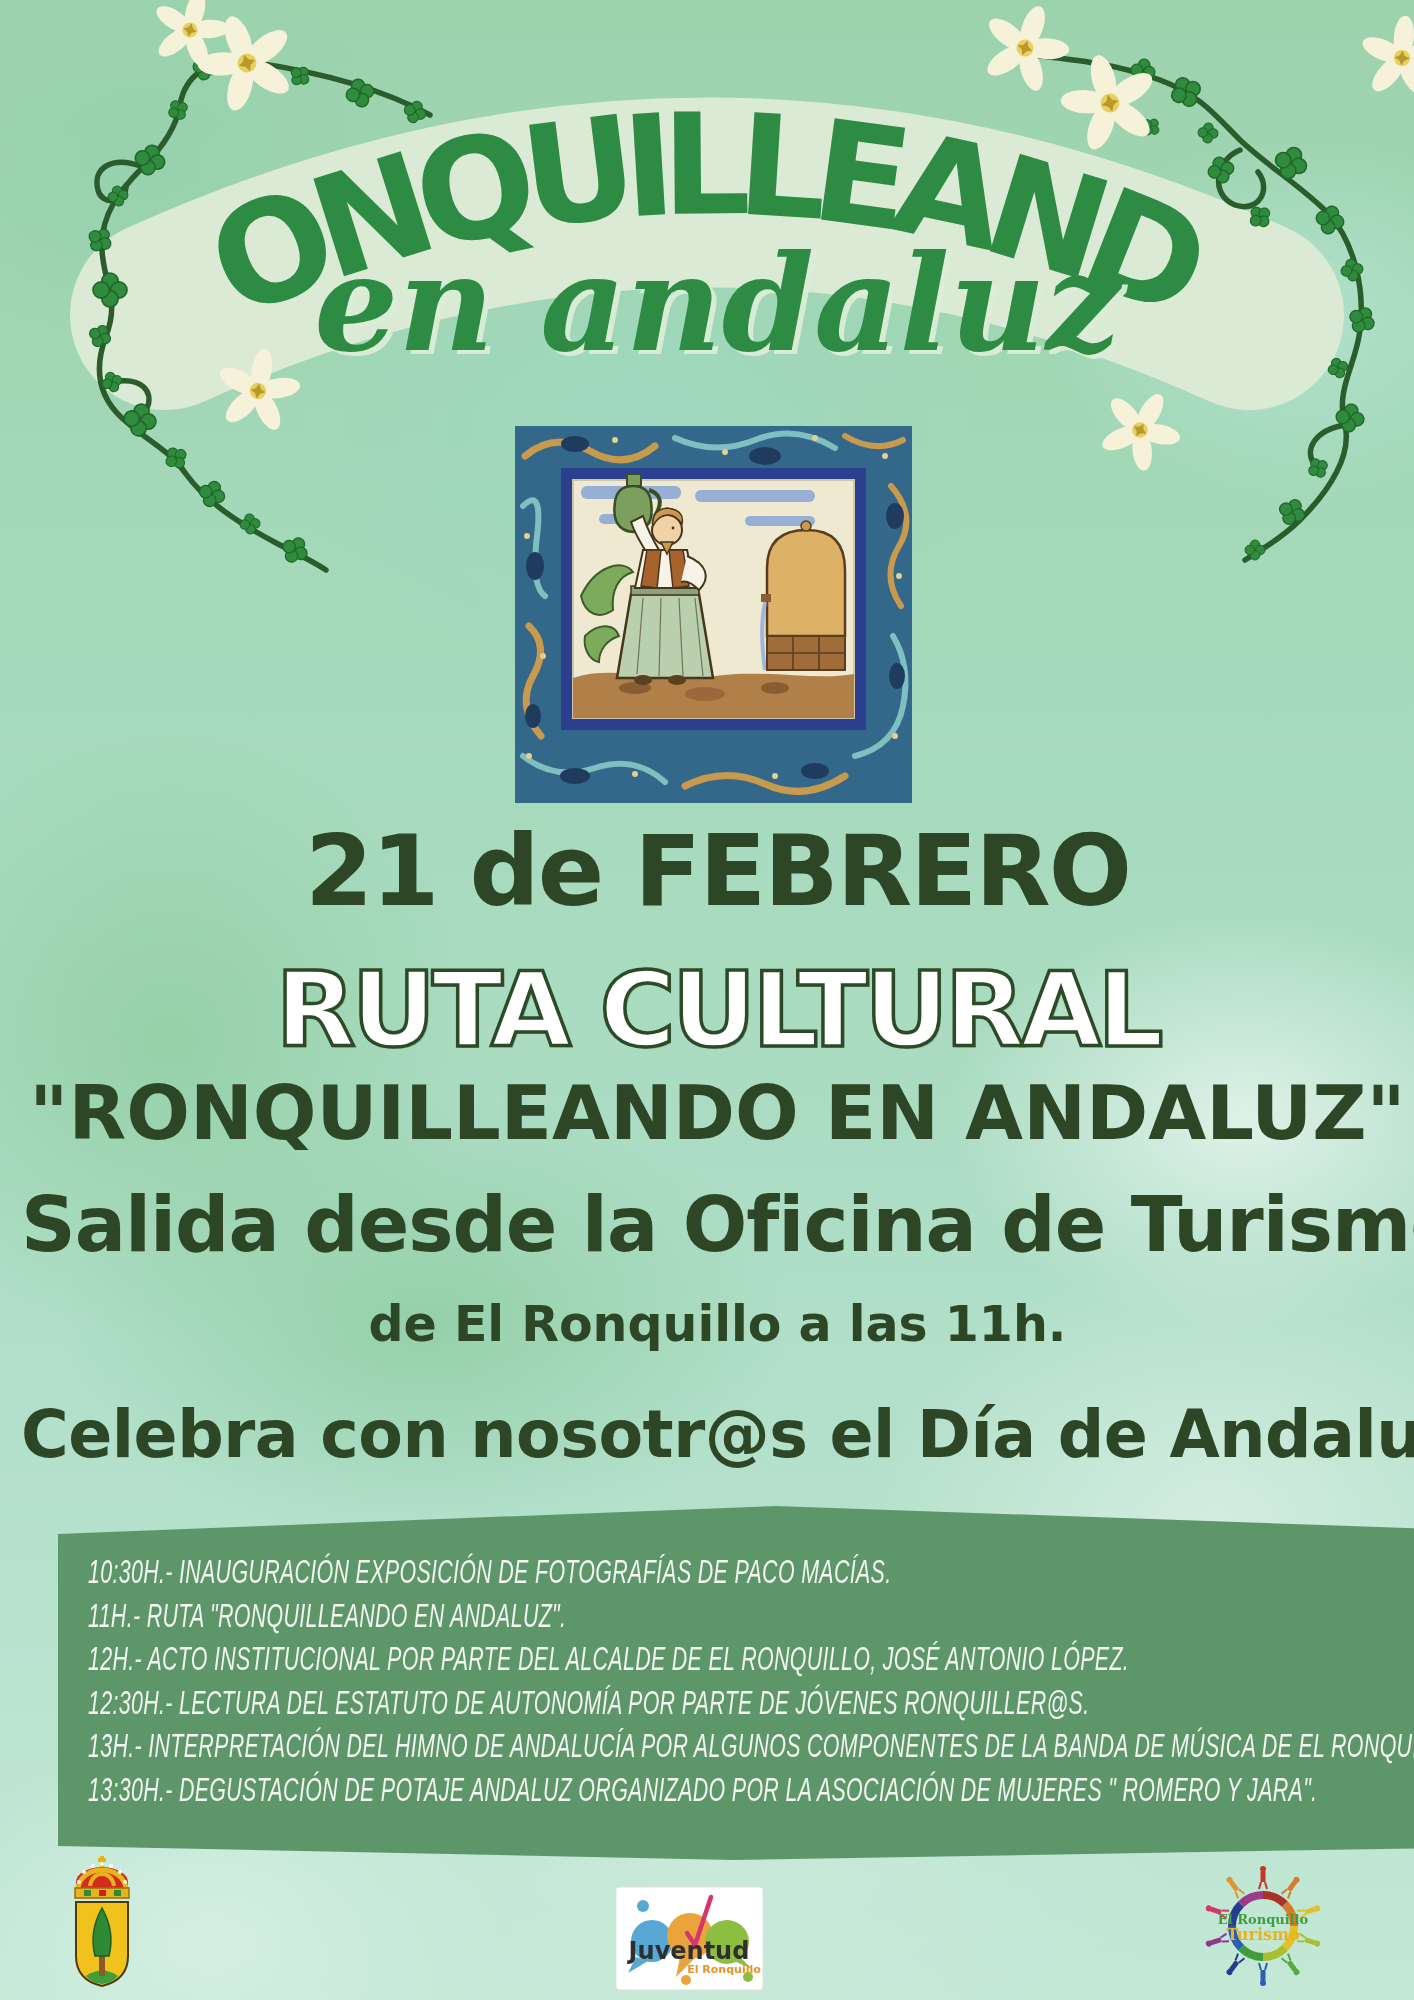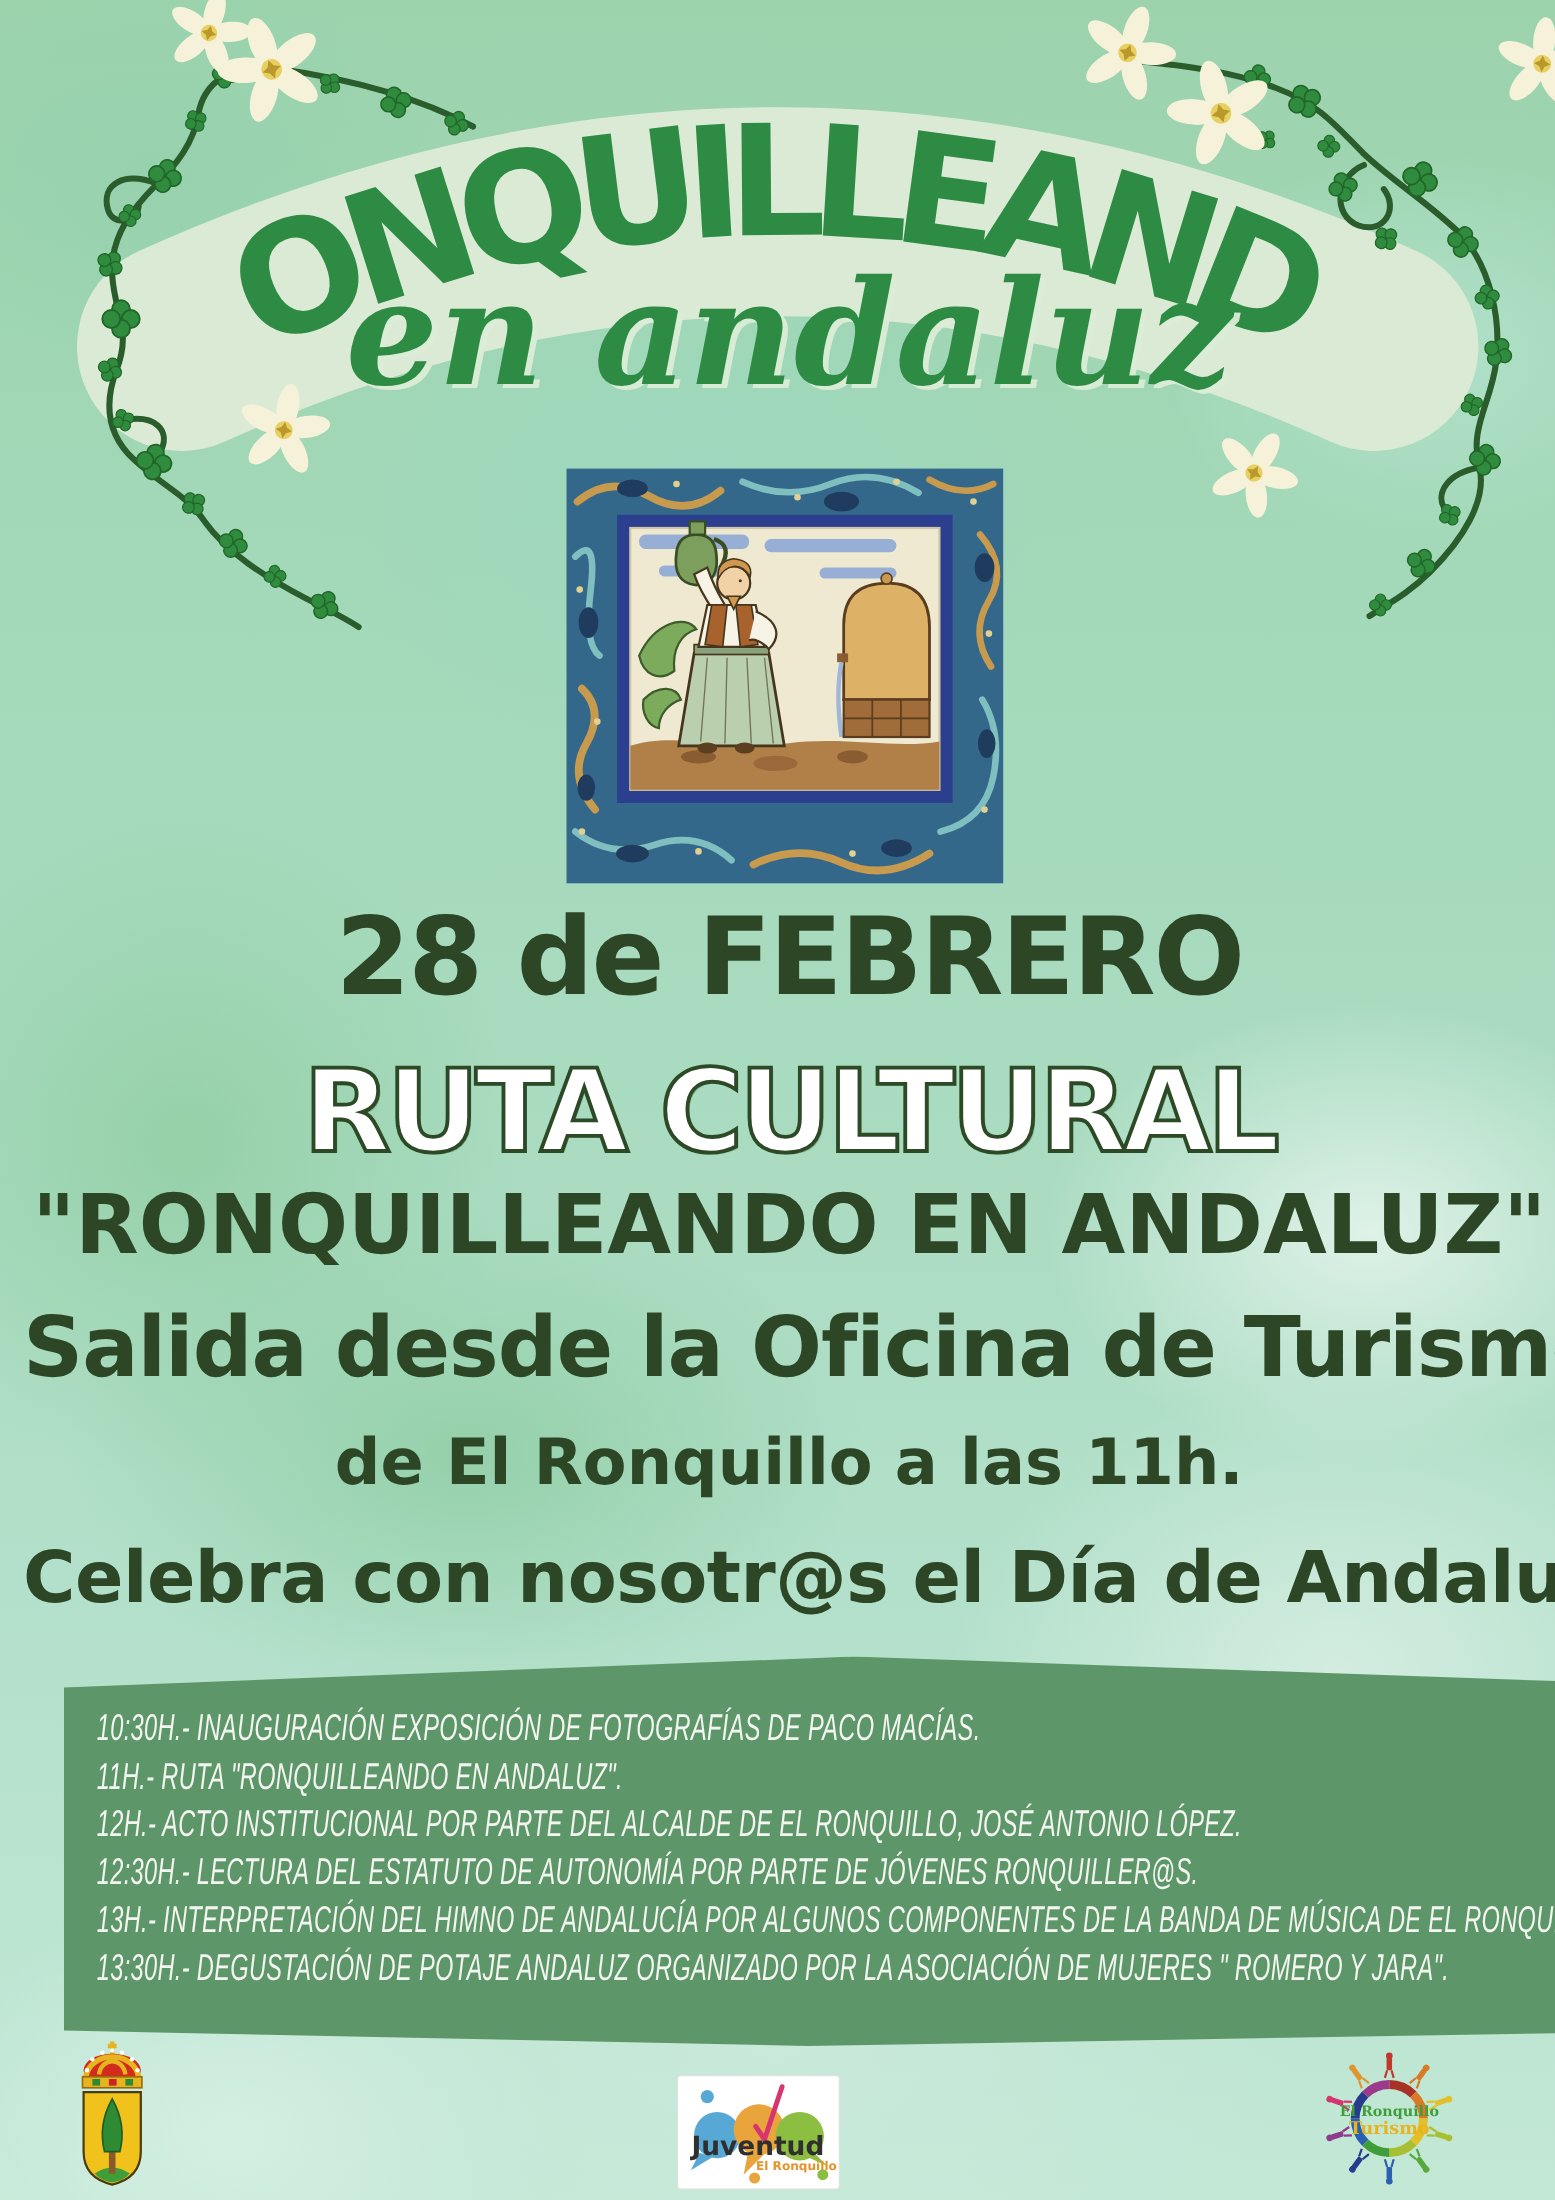--- a/index.html
+++ b/index.html
@@ -26,21 +26,21 @@
     position:absolute;left:0;right:0;text-align:center;
     color:#2d4726;font-weight:700;line-height:1;white-space:nowrap;padding-left:21px;
   }
   .date-heading{top:822px;font-size:98px;letter-spacing:-2px;}
   .route-type{
     top:958px;font-size:104px;letter-spacing:-4px;color:#ffffff;
     -webkit-text-stroke:3.5px #2d4a26;text-shadow:2px 2px 0 rgba(45,74,38,.25);
   }
   .event-name{top:1076px;font-size:75px;letter-spacing:0px;}
   .meeting-1{top:1187px;font-size:76px;letter-spacing:-1px;}
-  .meeting-2{top:1300px;font-size:58px;}
+  .meeting-2{top:1300px;font-size:49px;}
   .celebration{top:1402px;font-size:65px;letter-spacing:-0.5px;}
   .script-subtitle{
     top:238px;font-size:132px;color:#2e8b44;font-weight:700;font-style:italic;
     font-family:"DejaVu Serif",serif;
     text-shadow:5px 4px 0 rgba(219,237,214,.95);
   }
   .schedule-panel{
     position:absolute;left:58px;top:1500px;width:1380px;height:362px;
     background:#5d9769;
     clip-path:polygon(0 34px,52% 6px,100% 29px,100% 348px,49% 360px,0 346px);
@@ -333,21 +333,21 @@
             <rect x="-2.5" y="-9" width="5" height="11" rx="1"></rect>
             <path d="M -2 2 L -4 9 M 2 2 L 4 9" stroke="#e0962f" stroke-width="2"></path>
           </g>
       </g>
       <text x="0" y="-2" text-anchor="middle" font-family="DejaVu Serif, serif" font-weight="700" font-size="13" fill="#3f9d3a">El Ronquillo</text>
       <text x="0" y="14" text-anchor="middle" font-family="DejaVu Serif, serif" font-weight="700" font-size="16" fill="#e8b41e">Turismo</text>
     </g>
   </svg>
 
   <div class="txt script-subtitle">en andaluz</div>
-  <div class="txt date-heading">28 de FEBRERO</div>
+  <div class="txt date-heading">21 de FEBRERO</div>
   <div class="txt route-type">RUTA CULTURAL</div>
   <div class="txt event-name">"RONQUILLEANDO EN ANDALUZ"</div>
   <div class="txt meeting-1">Salida desde la Oficina de Turismo</div>
   <div class="txt meeting-2">de El Ronquillo a las 11h.</div>
   <div class="txt celebration">Celebra con nosotr@s el Día de Andalucía</div>
 
   <div class="schedule-panel">
     <div class="schedule-lines">
       <div class="sched-line">10:30H.- INAUGURACIÓN EXPOSICIÓN DE FOTOGRAFÍAS DE PACO MACÍAS.</div>
       <div class="sched-line">11H.- RUTA "RONQUILLEANDO EN ANDALUZ".</div>

